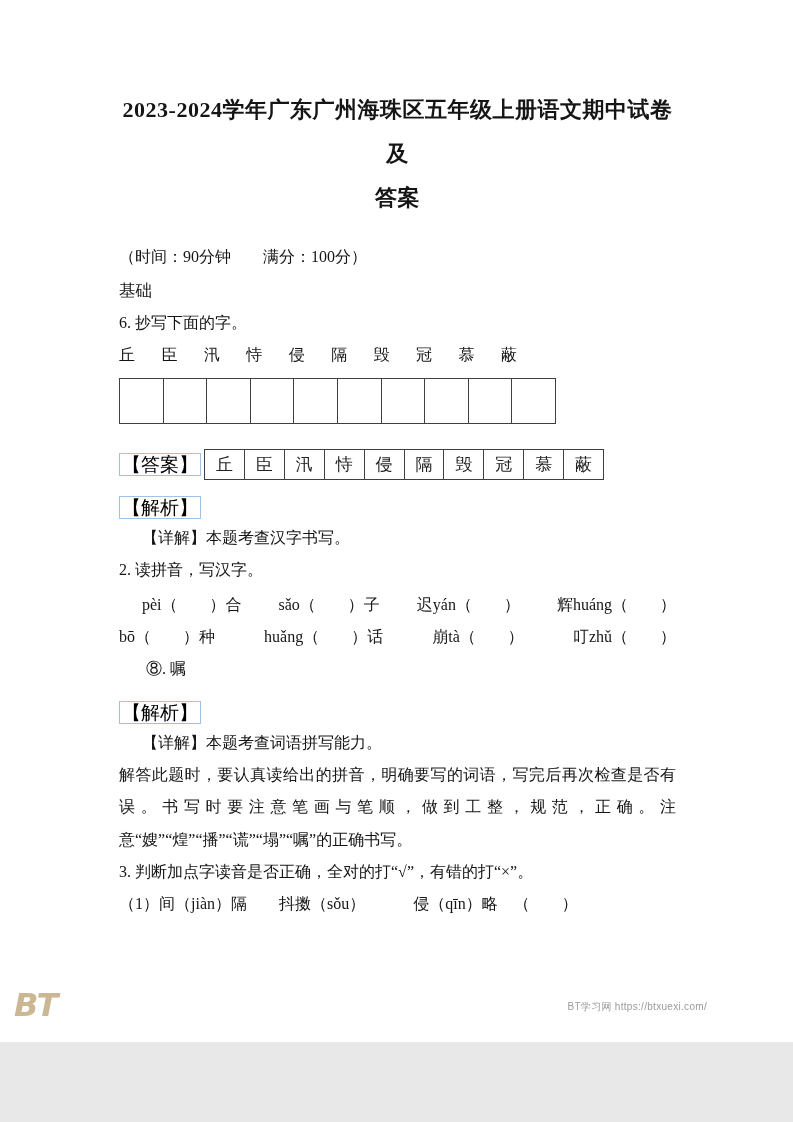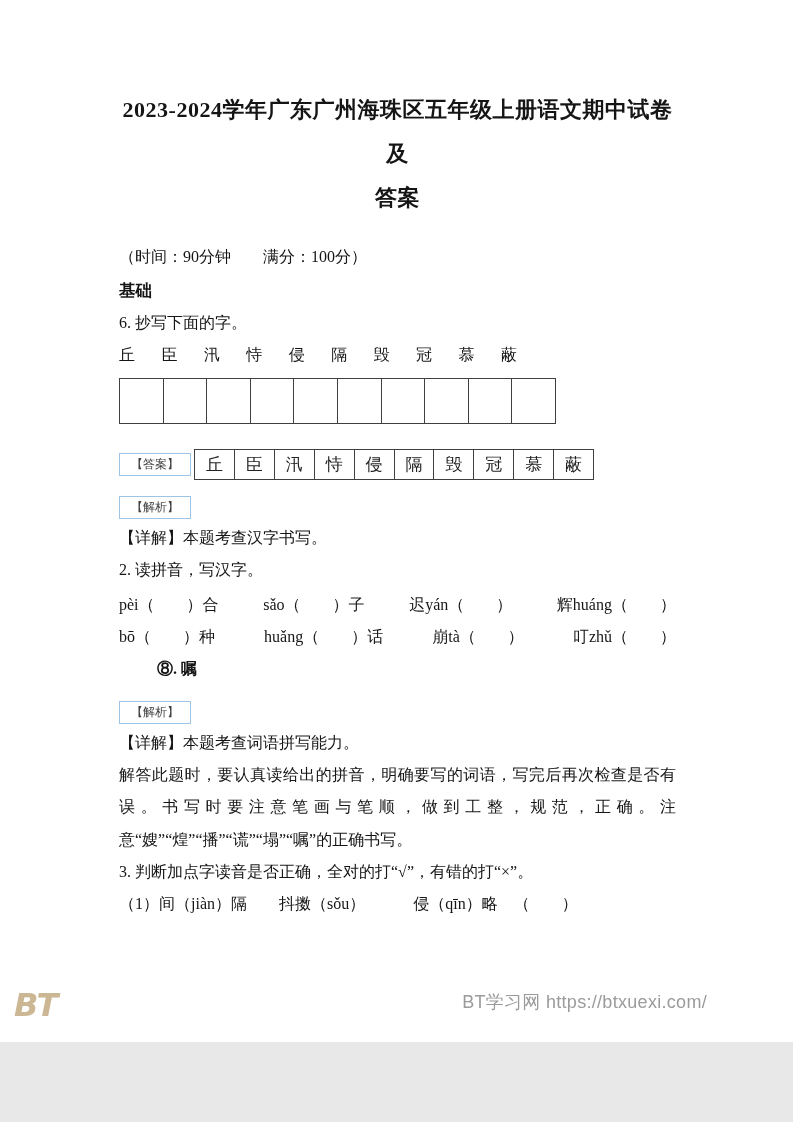--- a/index.html
+++ b/index.html
@@ -20,41 +20,41 @@
     font-size: 16px;
   }
   .title {
     text-align: center;
     font-weight: 700;
     font-size: 22px;
     line-height: 44px;
     letter-spacing: 0.5px;
   }
   .meta { margin-top: 21px; line-height: 32px; }
-  .section-header { font-weight: 700; line-height: 32px; font-size: 16.5px; }
+  .section-header { font-weight: 400; line-height: 32px; font-size: 16.5px; }
   .line { line-height: 32px; }
   .char-row {
     display: flex; justify-content: space-between;
     width: 398px; line-height: 32px;
   }
   .copy-grid {
     display: flex;
     margin-top: 7px;
     width: 437px; height: 46px;
     border: 1px solid #3f3f3f;
     border-right: none;
   }
   .copy-grid .cell { flex: 1; border-right: 1px solid #3f3f3f; }
   .answer-row { display: flex; align-items: center; margin-top: 25px; }
   .tag {
     display: inline-block;
-    color: #404040;
+    color: #000000;
     border: 1px solid #9dc3e6;
-    padding: 0 11px;
-    font-size: 12px;
+    padding: 0 2px;
+    font-size: 19px;
     line-height: 21px;
     white-space: nowrap;
     vertical-align: middle;
   }
   .ans-grid {
     display: flex;
     margin-left: 3px;
     width: 400px; height: 31px;
     border: 1px solid #3f3f3f;
     border-right: none;
@@ -67,42 +67,42 @@
     font-family: "DejaVu Sans", sans-serif;
     color: #222;
   }
   .tag-line { margin-top: 14px; line-height: 23px; }
   .para { line-height: 32.5px; text-align: justify; }
   .pinyin-row {
     display: flex; justify-content: space-between;
     line-height: 32px;
   }
   .answers-text { margin-left: 18px; vertical-align: middle; }
-  .answers-cont { margin-left: 38px; font-weight: bold; }
+  .answers-cont { margin-left: 27px; }
   .footer-site {
     position: absolute;
     right: 86px; bottom: 28px;
     color: #9b9b9b;
-    font-size: 18px;
+    font-size: 10px;
     font-family: "Liberation Sans", "DejaVu Sans", sans-serif;
     letter-spacing: 0.3px;
   }
   .site-logo {
     position: absolute;
     left: 14px; bottom: 18px;
     color: #cbb794;
     font-size: 32px;
     font-weight: 700;
     font-style: italic;
     font-family: "DejaVu Sans", sans-serif;
     letter-spacing: -2px;
     margin-top: 16px;
   }
   .mt2 { margin-top: 2px; }
-  .mt3 { margin-top: 3px; }
+  .mt3 { margin-top: 3px; margin-left: 23px; }
 </style>
 </head>
 <body>
 
 <div class="page">
   <div class="content">
 
     <div class="title">
       <div>2023-2024学年广东广州海珠区五年级上册语文期中试卷及</div>
       <div>答案</div>

